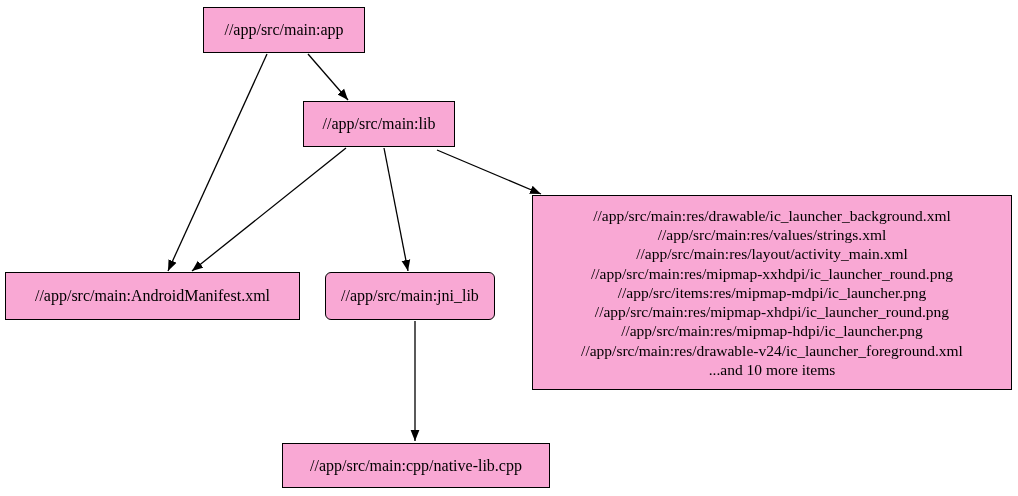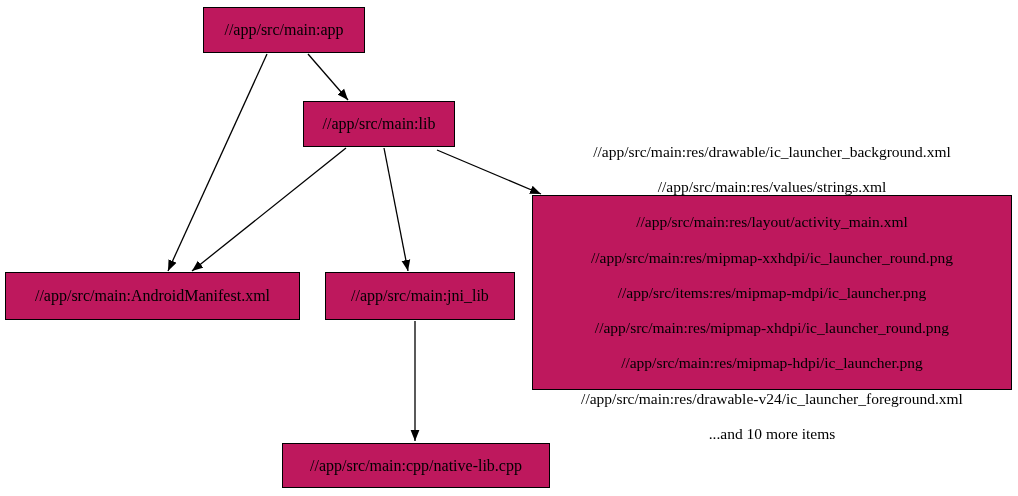--- a/index.html
+++ b/index.html
@@ -23,41 +23,40 @@
     width: 1018px;
     height: 496px;
   }
   .edges-layer line {
     stroke: #000000;
     stroke-width: 1.3;
   }
   .node {
     position: absolute;
     box-sizing: border-box;
-    background: #be185d;
+    background: #f9a8d4;
     border: 1.5px solid #000000;
     display: flex;
     align-items: center;
     justify-content: center;
     text-align: center;
     font-size: 16px;
     white-space: nowrap;
   }
   .node-app        { left: 203px; top: 7px;   width: 162px; height: 46px; }
   .node-lib        { left: 303px; top: 101px; width: 152px; height: 46px; }
   .node-manifest   { left: 5px;   top: 272px; width: 295px; height: 48px; }
-  .node-jnilib     { left: 325px; top: 272px; width: 190px; height: 48px; }
+  .node-jnilib     { left: 325px; top: 272px; width: 170px; height: 48px; border-radius: 6px; }
   .node-native     { left: 282px; top: 443px; width: 268px; height: 45px; }
   .node-resgroup {
     left: 532px; top: 195px; width: 480px; height: 195px;
     flex-direction: column;
     justify-content: center;
     font-size: 15.5px;
     line-height: 19.3px;
-    gap: 16px;
   }
   .res-line {
     white-space: nowrap;
   }
 </style>
 </head>
 <body>
 
 <div class="canvas">
 

